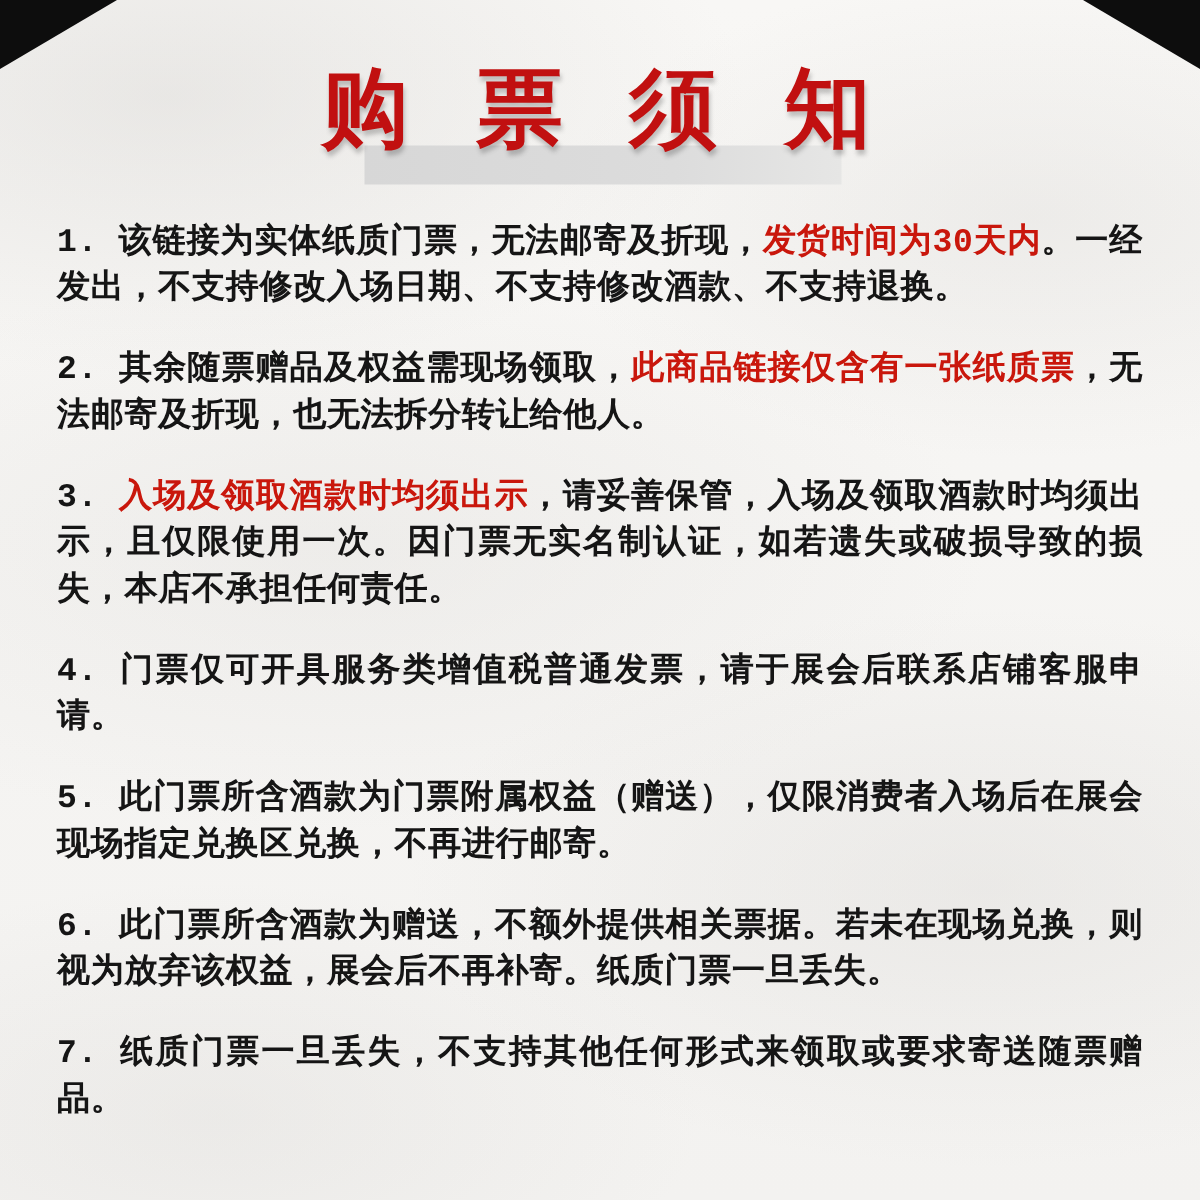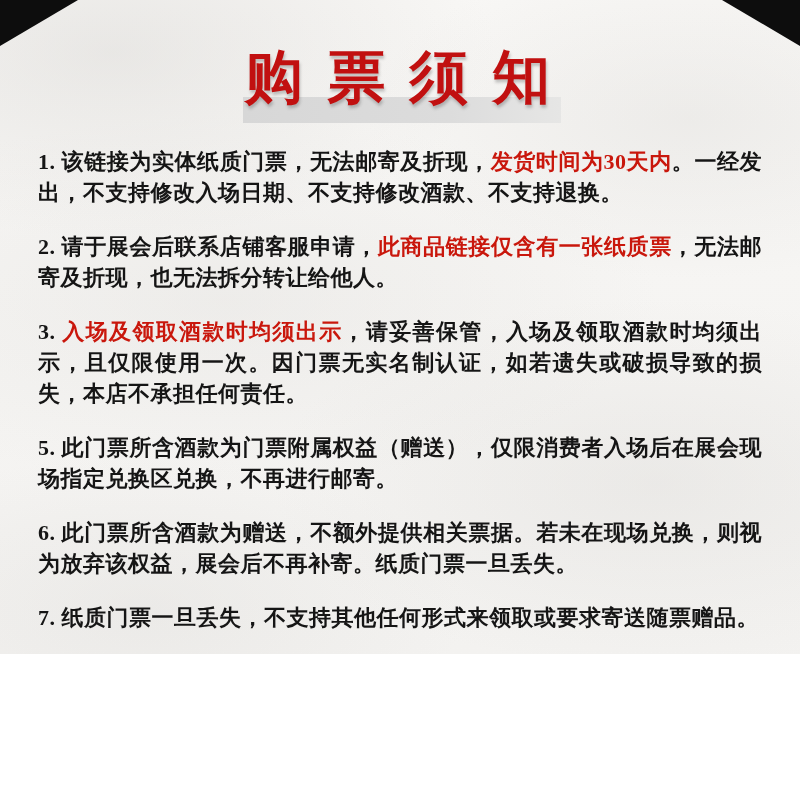--- a/index.html
+++ b/index.html
@@ -1,19 +1,19 @@
 <!DOCTYPE html>
 <html><head>
 <meta charset="utf-8">
 <style>
   html,body{margin:0;padding:0;}
   body{width:800px;height:800px;overflow:hidden;}
   .page{
-    position:relative;width:800px;height:654px;box-sizing:border-box;
-    font-family:Liberation Serif, serif;
+    position:relative;width:800px;height:800px;box-sizing:border-box;
+    font-family:Liberation Mono, monospace;
     background:
       radial-gradient(ellipse 620px 300px at 14% 8%, rgba(208,206,203,.38), transparent 62%),
       radial-gradient(ellipse 520px 260px at 86% 18%, rgba(213,211,208,.30), transparent 62%),
       radial-gradient(ellipse 700px 300px at 28% 46%, rgba(216,214,211,.28), transparent 62%),
       radial-gradient(ellipse 620px 300px at 82% 74%, rgba(212,210,207,.30), transparent 62%),
       radial-gradient(ellipse 520px 250px at 18% 93%, rgba(214,212,209,.28), transparent 62%),
       linear-gradient(180deg,#f8f7f5,#f3f2f0);
   }
   .corner{position:absolute;top:0;width:0;height:0;z-index:3;}
   .corner.left{left:0;border-top:46px solid #0d0d0d;border-right:78px solid transparent;}
@@ -43,19 +43,20 @@
   <div class="corner left"></div>
   <div class="corner right"></div>
 
   <header>
     <div class="title-band"></div>
     <h1 class="page-title">购 票 须 知</h1>
   </header>
 
   <main class="notices">
       <p class="notice"><span>1. </span><span class="seg">该链接为实体纸质门票，无法邮寄及折现，</span><span class="seg-red">发货时间为30天内</span><span class="seg">。一经发出，不支持修改入场日期、不支持修改酒款、不支持退换。</span></p>
-      <p class="notice"><span>2. </span><span class="seg">请于展会后联系店铺客服申请，</span><span class="seg-red">此商品链接仅含有一张纸质票</span><span class="seg">，无法邮寄及折现，也无法拆分转让给他人。</span></p>
+      <p class="notice"><span>2. </span><span class="seg">其余随票赠品及权益需现场领取，</span><span class="seg-red">此商品链接仅含有一张纸质票</span><span class="seg">，无法邮寄及折现，也无法拆分转让给他人。</span></p>
       <p class="notice"><span>3. </span><span class="seg-red">入场及领取酒款时均须出示</span><span class="seg">，请妥善保管，入场及领取酒款时均须出示，且仅限使用一次。因门票无实名制认证，如若遗失或破损导致的损失，本店不承担任何责任。</span></p>
+      <p class="notice"><span>4. </span><span class="seg">门票仅可开具服务类增值税普通发票，请于展会后联系店铺客服申请。</span></p>
       <p class="notice"><span>5. </span><span class="seg">此门票所含酒款为门票附属权益（赠送），仅限消费者入场后在展会现场指定兑换区兑换，不再进行邮寄。</span></p>
       <p class="notice"><span>6. </span><span class="seg">此门票所含酒款为赠送，不额外提供相关票据。若未在现场兑换，则视为放弃该权益，展会后不再补寄。纸质门票一旦丢失。</span></p>
       <p class="notice"><span>7. </span><span class="seg">纸质门票一旦丢失，不支持其他任何形式来领取或要求寄送随票赠品。</span></p>
     </main>
 </div>
 
 </body></html>

